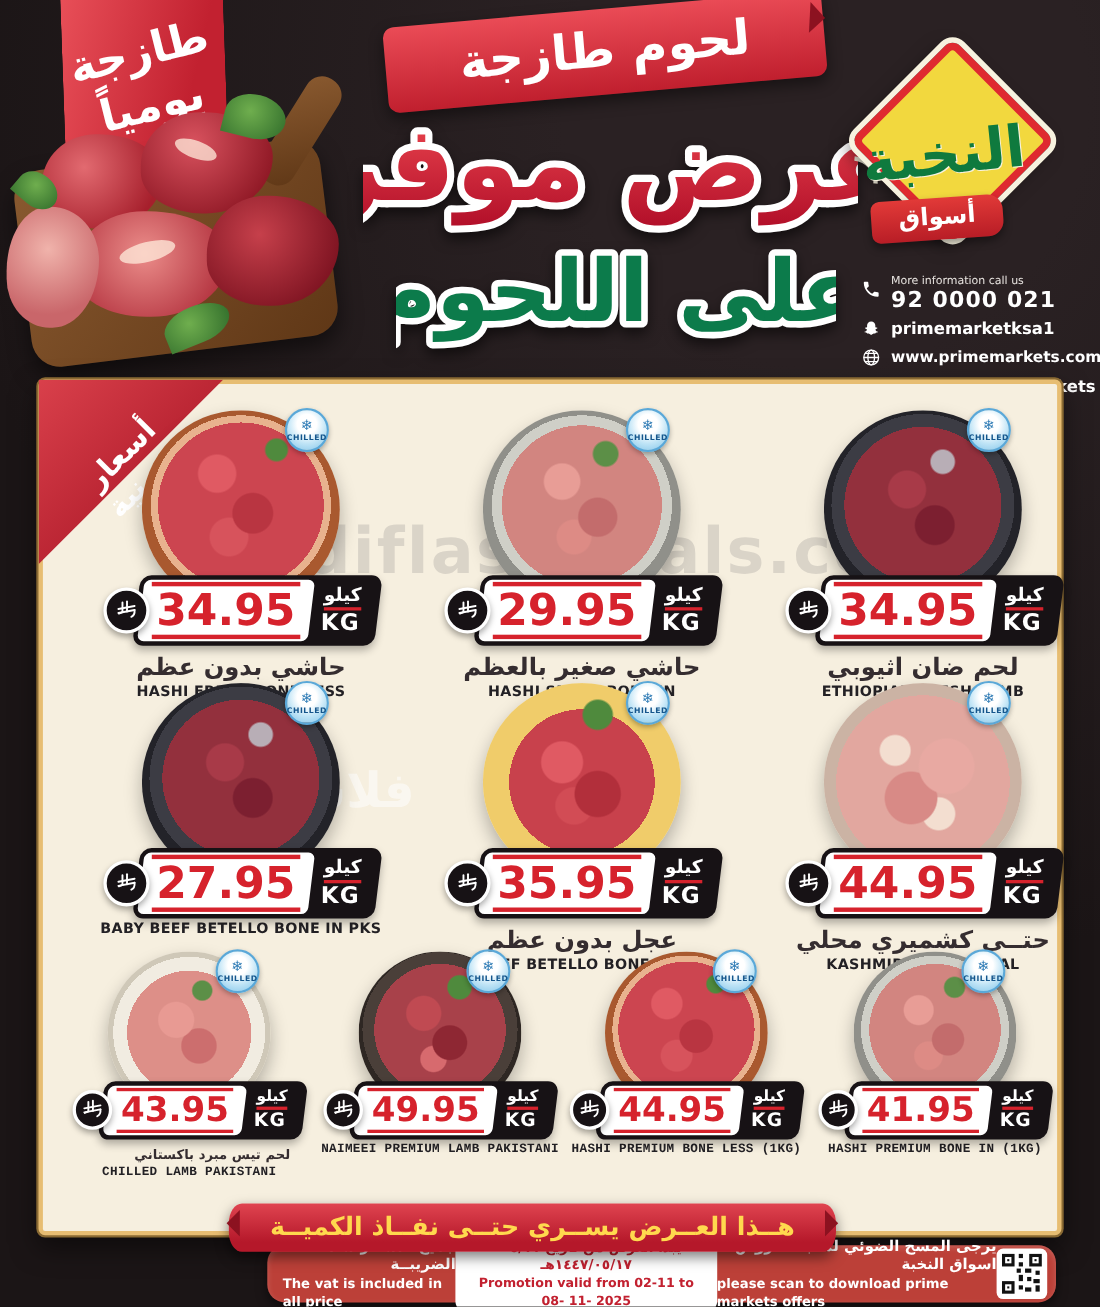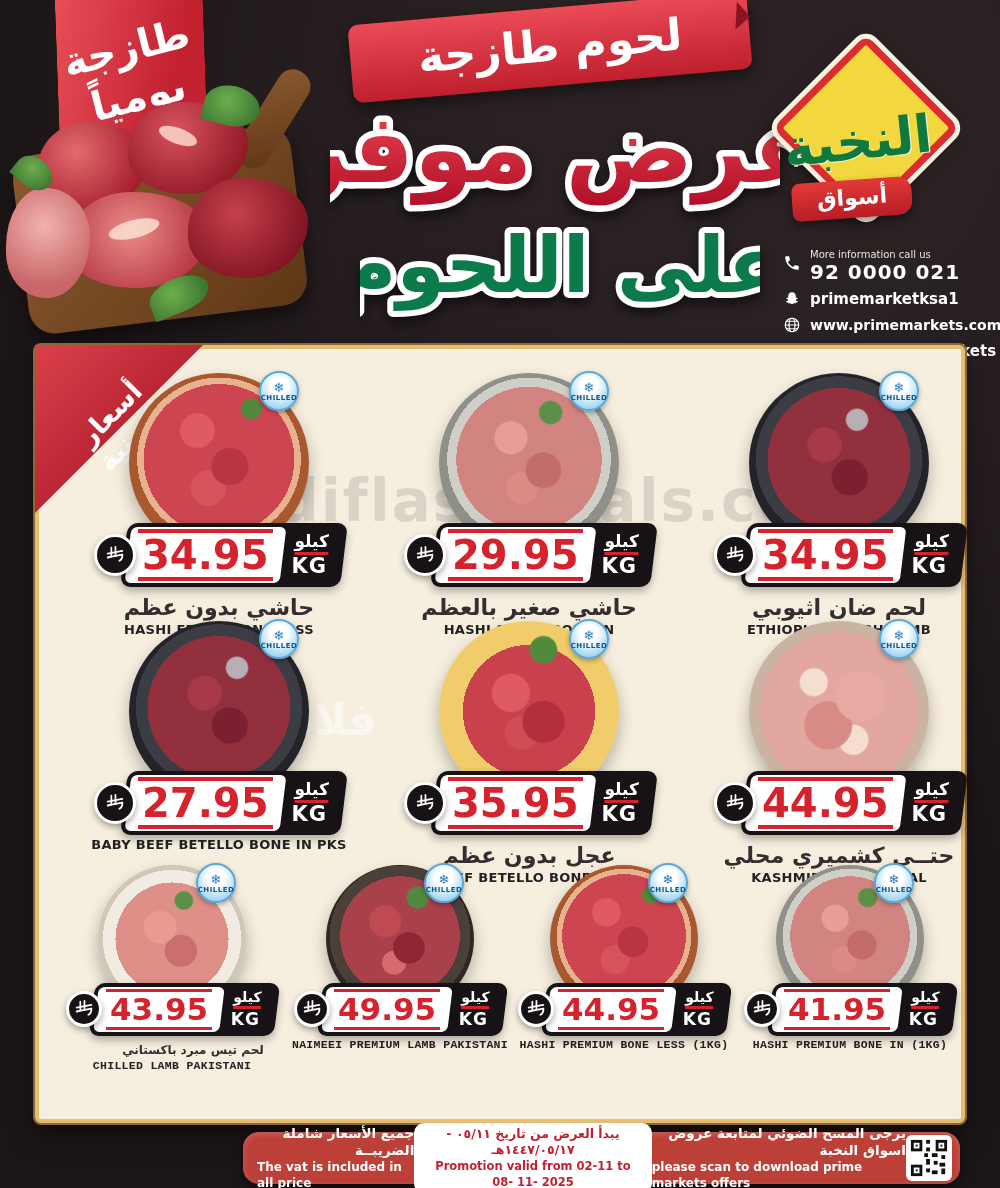--- a/index.html
+++ b/index.html
@@ -586,20 +586,23 @@
           <div class="kgbox">
               <span class="kilo">كيلو</span>
               <span class="kg">KG</span>
             </div>
         </div>
       </div>
       <div class="name-en">HASHI PREMIUM BONE IN (1KG)</div>
     </div>
   </div>
 
+  <div class="f-ribbon">
+    <span dir="rtl">هــذا العــرض يســري حتــى نفــاذ الكميــة</span>
+  </div>
 
   <div class="f-bar">
     <div class="f-col">
       <span class="f-ar" dir="rtl">جميع الأسعار شاملة الضريبــة</span>
       <span class="f-en">The vat is included in all price</span>
     </div>
     <div class="date-box">
       <span class="d-ar" dir="rtl">يبدأ العرض من تاريخ ٠٥/١١ - ١٤٤٧/٠٥/١٧هـ</span>
       <span class="d-en">Promotion valid from 02-11 to 08- 11- 2025</span>
     </div>

